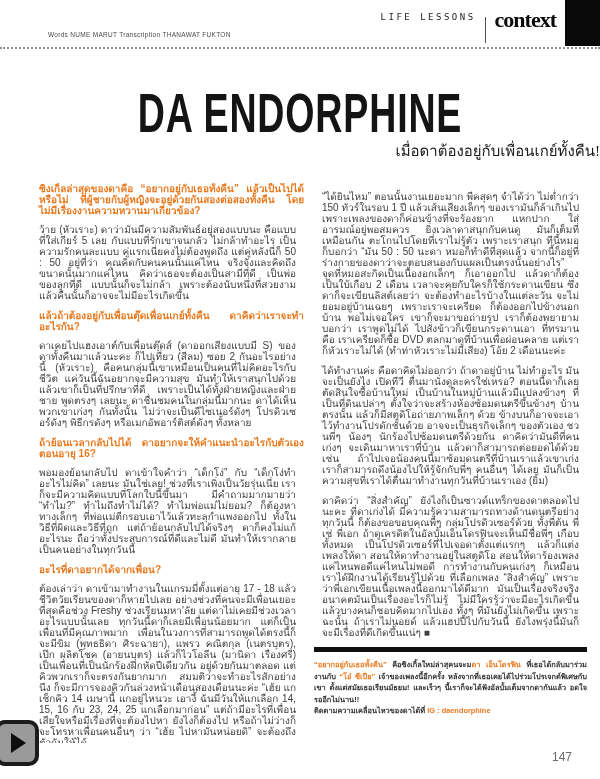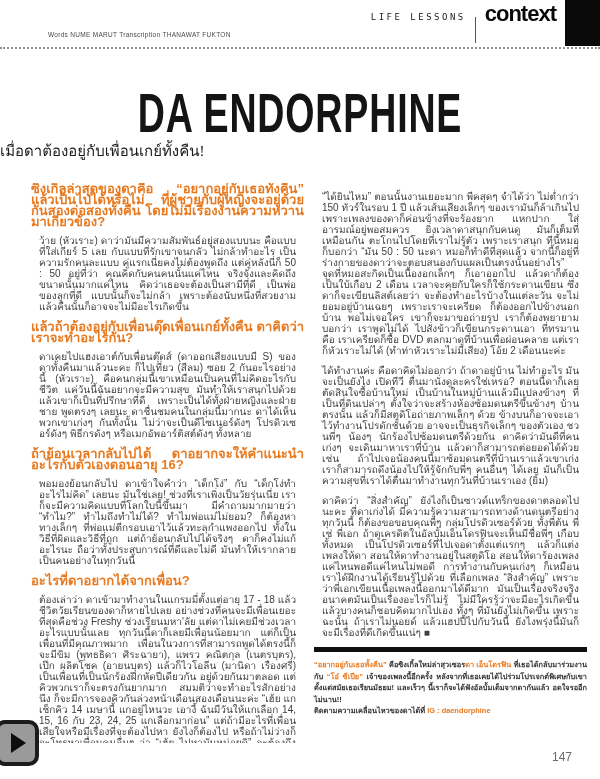--- a/index.html
+++ b/index.html
@@ -16,48 +16,48 @@
     position:absolute;top:0;right:0;display:flex;align-items:flex-end;
   }
   .section-label{
     font-family:"DejaVu Sans Mono",monospace;font-size:9px;color:#222;
     letter-spacing:2.5px;margin-bottom:24px;white-space:nowrap;
   }
   .header-divider{
     width:1px;height:26px;background:#555;margin:0 9px 3px 9px;
   }
   .magazine-logo{
-    font-family:Liberation Sans, sans-serif;font-weight:bold;font-size:22px;
-    color:#0a0a0a;letter-spacing:-1px;margin-bottom:19px;
+    font-family:Liberation Serif, serif;font-weight:bold;font-size:22px;
+    color:#0a0a0a;letter-spacing:-1px;margin-bottom:13px;
   }
   .corner-mark{
     width:35px;height:46px;background:#0a0a0a;margin-left:9px;
   }
   .dotted-rule{
     position:absolute;top:47px;left:0;width:600px;border-top:2px dotted #8f8f8f;
   }
   
   .article-title{
     position:absolute;top:80px;left:0;width:600px;margin:0;text-align:center;
     font-weight:bold;font-size:47px;color:#141414;letter-spacing:1px;
     transform:scale(.8,1.18);transform-origin:center top;white-space:nowrap;
   }
   .article-subtitle{
-    position:absolute;top:139px;left:0;width:600px;margin:0;text-align:left;
+    position:absolute;top:139px;left:0;width:600px;margin:0;text-align:right;
     font-family:"Liberation Serif",serif;font-weight:normal;font-size:15px;color:#1c1c1c;
   }
   
   .columns{
     position:absolute;top:183px;left:31px;width:556px;height:560px;
     display:flex;gap:10px;overflow:hidden;
   }
   .col{flex:1 1 0;min-width:0;}
   .qa{margin-bottom:9px;}
   .q{
-    margin:0 0 1px 0;font-size:13px;line-height:11px;font-weight:bold;
+    margin:0 0 1px 8px;font-size:10px;line-height:11px;font-weight:bold;
     color:#e8791e;text-align:justify;
   }
   .a,.cont{
     margin:8px;font-size:10px;line-height:11px;color:#3e3e3e;text-align:justify;
   }
   .cont{margin-bottom:9px;}
   
   .outro{
     margin-top:6px;border-top:5px solid #0f0f0f;padding-top:7px;
   }
@@ -123,21 +123,21 @@
   <section class="col">
     <p class="cont">“ได้ยินไหม” ตอนนั้นงานเยอะมาก พีคสุดๆ จำได้ว่า ไม่ต่ำกว่า 150 ทัวร์ในรอบ 1 ปี แล้วเส้นเสียงเล็กๆ ของเรามันก็ล้าเกินไป เพราะเพลงของดาก็ค่อนข้างที่จะร้องยาก แหกปาก ใส่อารมณ์อยู่พอสมควร ยิ่งเวลาดาสนุกกับคนดู มันก็เต็มที่เหมือนกัน ตะโกนไปโดยที่เราไม่รู้ตัว เพราะเราสนุก ทีนี้หมอก็บอกว่า “มัน 50 : 50 นะดา หมอก็ทำดีที่สุดแล้ว จากนี้ก็อยู่ที่ร่างกายของดาว่าจะตอบสนองกับแผลเป็นตรงนั้นอย่างไร” จุดที่หมอสะกิดเป็นเนื้องอกเล็กๆ ก็เอาออกไป แล้วดาก็ต้องเป็นใบ้เกือบ 2 เดือน เวลาจะคุยกับใครก็ใช้กระดานเขียน ซึ่งดาก็จะเขียนลิสต์เลยว่า จะต้องทำอะไรบ้างในแต่ละวัน จะไม่ยอมอยู่บ้านเฉยๆ เพราะเราจะเครียด ก็ต้องออกไปข้างนอกบ้าน พอไม่เจอใคร เขาก็จะมาขอถ่ายรูป เราก็ต้องพยายามบอกว่า เราพูดไม่ได้ ไปสั่งข้าวก็เขียนกระดานเอา ที่ทรมานคือ เราเครียดก็ซื้อ DVD ตลกมาดูที่บ้านเพื่อผ่อนคลาย แต่เราก็หัวเราะไม่ได้ (ทำท่าหัวเราะไม่มีเสียง) โอ้ย 2 เดือนนะค่ะ</p>
     <div class="qa">
       <p class="a">ได้ทำงานค่ะ คือดาคิดไม่ออกว่า ถ้าดาอยู่บ้าน ไม่ทำอะไร มันจะเป็นยังไง เปิดทีวี ตื่นมานั่งดูละครใช่เหรอ? ตอนนี้ดาก็เลยตัดสินใจซื้อบ้านใหม่ เป็นบ้านในหมู่บ้านแล้วมีแปลงข้างๆ ที่เป็นที่ดินเปล่าๆ ตั้งใจว่าจะสร้างห้องซ้อมดนตรีขึ้นข้างๆ บ้านตรงนั้น แล้วก็มีสตูดิโอถ่ายภาพเล็กๆ ด้วย ข้างบนก็อาจจะเอาไว้ทำงานโปรดักชั่นด้วย อาจจะเป็นธุรกิจเล็กๆ ของตัวเอง ชวนพี่ๆ น้องๆ นักร้องไปซ้อมดนตรีด้วยกัน ดาคิดว่ามันดีที่คนเก่งๆ จะเดินมาหาเราที่บ้าน แล้วดาก็สามารถต่อยอดได้ด้วย เช่น ถ้าไปเจอน้องคนนี้มาซ้อมดนตรีที่บ้านเราแล้วเขาเก่ง เราก็สามารถดึงน้องไปให้รู้จักกับพี่ๆ คนอื่นๆ ได้เลย มันก็เป็นความสุขที่เราได้ตื่นมาทำงานทุกวันที่บ้านเราเอง (ยิ้ม)</p>
     </div>
     <div class="qa">
       <p class="a">ดาคิดว่า “สิ่งสำคัญ” ยังไงก็เป็นซาวด์แทร็กของดาตลอดไปนะคะ ที่ดาเก่งได้ มีความรู้ความสามารถทางด้านดนตรีอย่างทุกวันนี้ ก็ต้องขอขอบคุณพี่ๆ กลุ่มโปรดิวเซอร์ด้วย ทั้งพี่ต้น พี่เช่ พี่เอก ถ้าดูเครดิตในอัลบั้มเอ็นโดรฟินจะเห็นมีชื่อพี่ๆ เกือบทั้งหมด เป็นโปรดิวเซอร์ที่ไปเจอดาตั้งแต่แรกๆ แล้วก็แต่งเพลงให้ดา สอนให้ดาทำงานอยู่ในสตูดิโอ สอนให้ดาร้องเพลง แค่ไหนพอดีแค่ไหนไม่พอดี การทำงานกับคนเก่งๆ ก็เหมือนเราได้ฝึกงานได้เรียนรู้ไปด้วย ที่เลือกเพลง “สิ่งสำคัญ” เพราะว่าพี่เอกเขียนเนื้อเพลงนี้ออกมาได้ดีมาก มันเป็นเรื่องจริงจริง อนาคตมันเป็นเรื่องอะไรก็ไม่รู้ ไม่มีใครรู้ว่าจะมีอะไรเกิดขึ้น แล้วบางคนก็ชอบคิดมากไปเอง ทั้งๆ ที่มันยังไม่เกิดขึ้น เพราะฉะนั้น ถ้าเราไม่นอยด์ แล้วแฮปปี้ไปกับวันนี้ ยังไงพรุ่งนี้มันก็จะมีเรื่องที่ดีเกิดขึ้นแน่ๆ ■</p>
     </div>
 
     <aside class="outro">
-      <p><span class="hl">“อยากอยู่กับเธอทั้งคืน”</span><span> คือซิงเกิ้ลใหม่ล่าสุวเซอร</span><span class="hl">ดา เอ็นโดรฟิน</span><span> ที่เธอได้กลับมาร่วมงานกับ </span><span class="hl">“โอ๋ ซีเปีย”</span><span> เจ้าของเพลงนี้อีกครั้ง หลังจากที่เธอเคยได้ไปร่วมโปรเจกต์พิเศษกับเขา ตั้งแต่สมัยเธอเรียนมัธยม! และเร็วๆ นี้เราก็จะได้ฟังอัลบั้มเต็มจากดากันแล้ว อดใจรออีกไม่นาน!!</span></p>
+      <p><span class="hl">“อยากอยู่กับเธอทั้งคืน”</span><span> คือซิงเกิ้ลใหม่ล่าสุคนจะม</span><span class="hl">ดา เอ็นโดรฟิน</span><span> ที่เธอได้กลับมาร่วมงานกับ </span><span class="hl">“โอ๋ ซีเปีย”</span><span> เจ้าของเพลงนี้อีกครั้ง หลังจากที่เธอเคยได้ไปร่วมโปรเจกต์พิเศษกับเขา ตั้งแต่สมัยเธอเรียนมัธยม! และเร็วๆ นี้เราก็จะได้ฟังอัลบั้มเต็มจากดากันแล้ว อดใจรออีกไม่นาน!!</span></p>
       <p><span>ติดตามความเคลื่อนไหวของดาได้ที่ </span><span class="hl">IG : daendorphine</span></p>
     </aside>
   </section>
 </main>
 
 <div class="play-button">
   <span class="play-icon"></span>
 </div>
 <span class="page-number">147</span>
 

